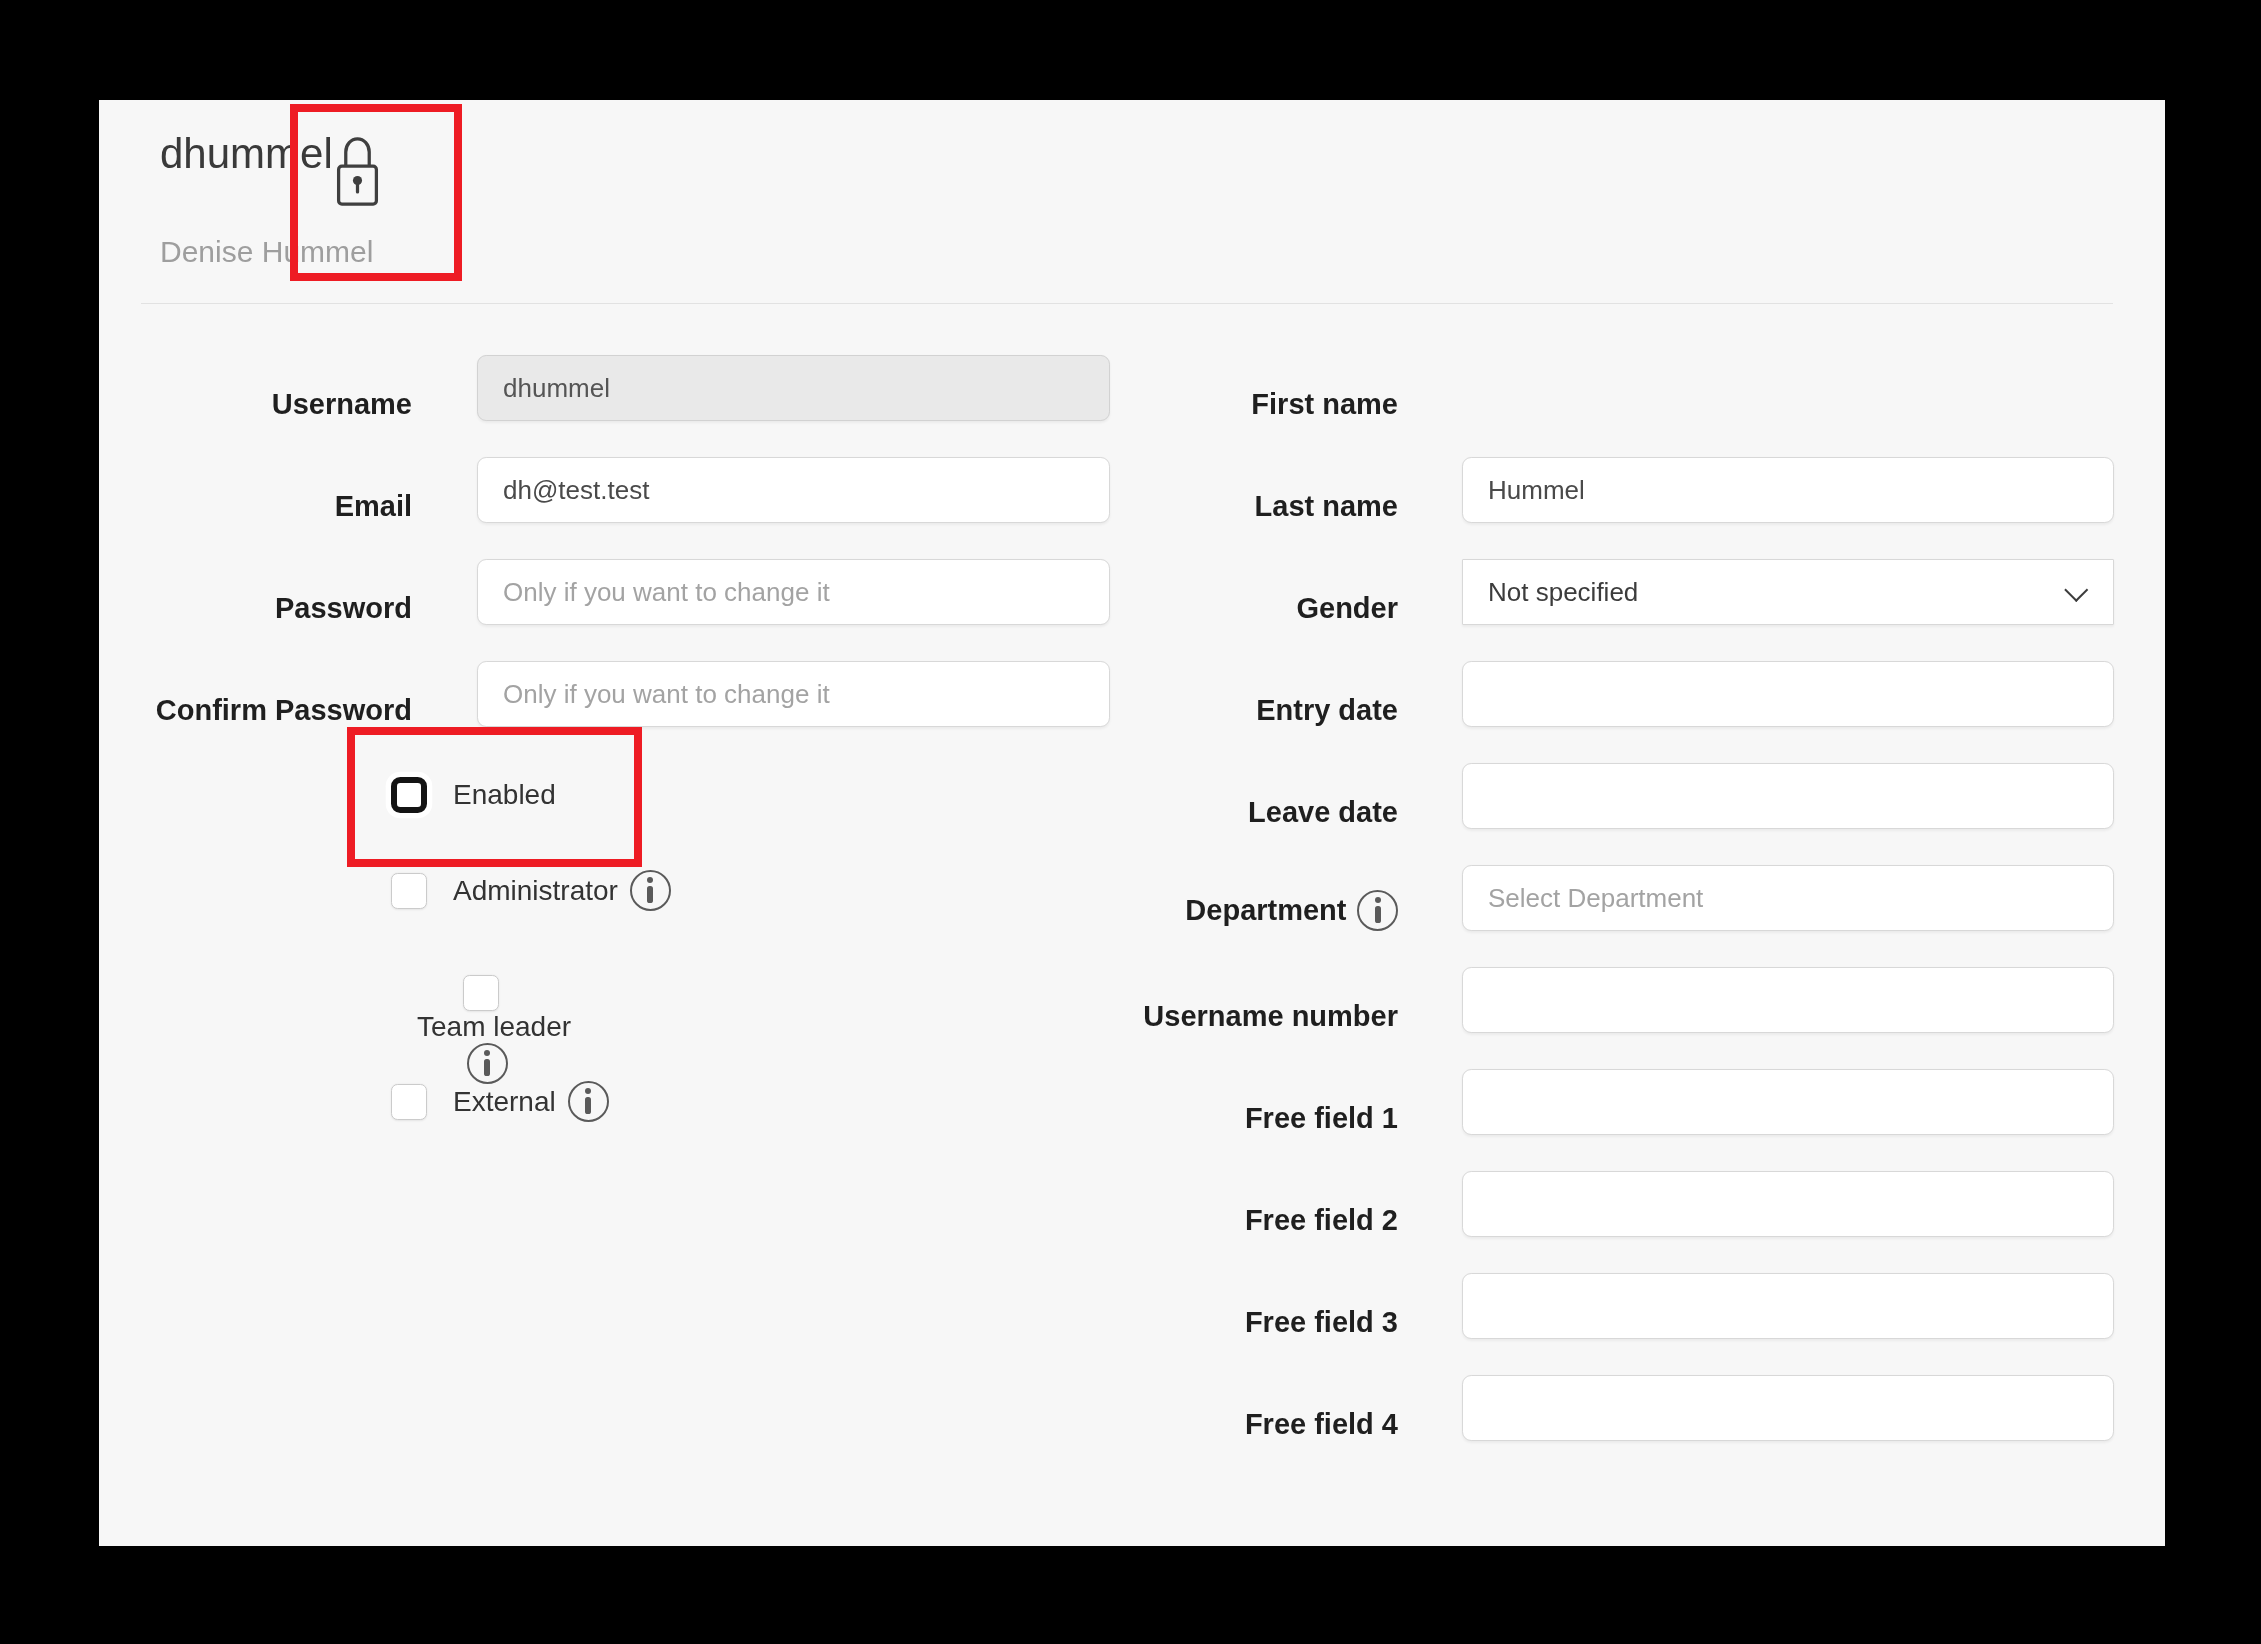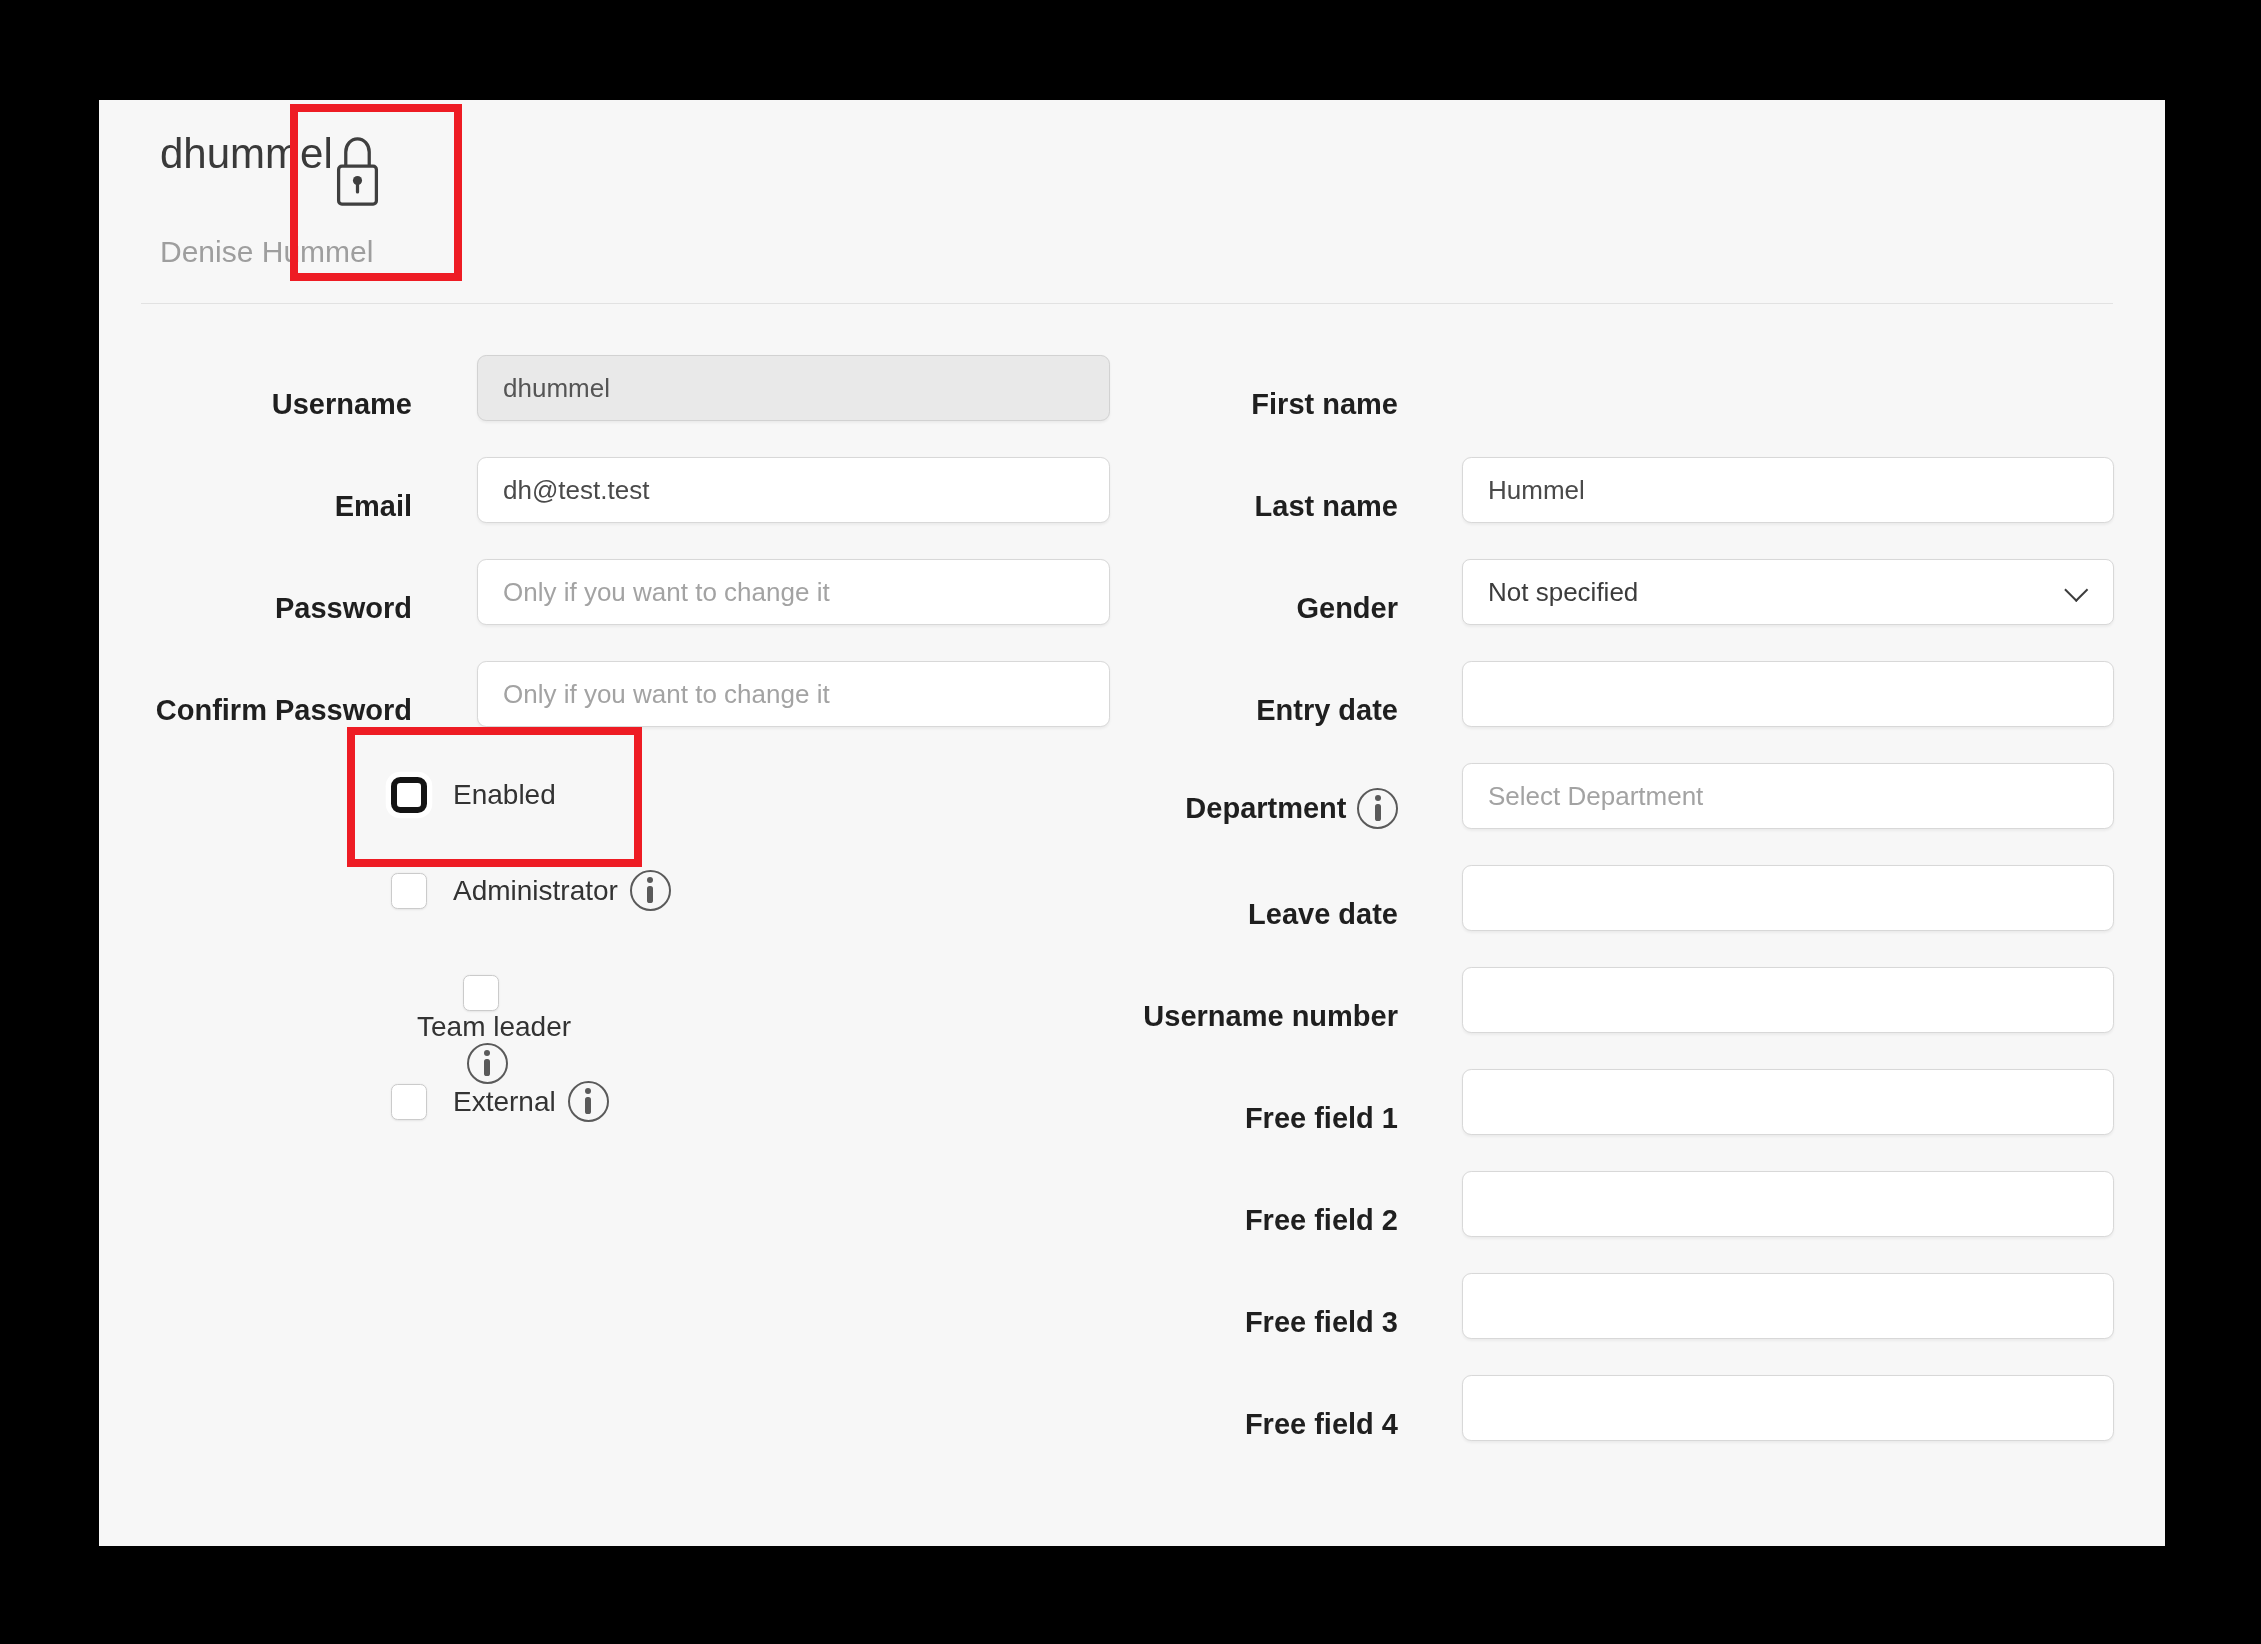--- a/index.html
+++ b/index.html
@@ -39,21 +39,21 @@
     box-sizing:border-box;width:633px;height:66px;flex:none;
     background:#fff;border:1.3px solid #d8d8d8;border-radius:9.2px;
     font-family:"Liberation Sans",sans-serif;font-size:26px;color:#4a4a4a;
     padding:0 25px;outline:none;box-shadow:0 1.3px 2.6px rgba(0,0,0,0.05);
   }
   .rcol .finput{width:652px;}
   .finput::placeholder{color:#a3a3a3;opacity:1;}
   .finput:disabled{background:#e9e9e9;border-color:#d2d2d2;color:#555;}
   .selectbox{
     box-sizing:border-box;width:652px;height:66px;flex:none;position:relative;
-    background:#fff;border:1.3px solid #d8d8d8;border-radius:8px;
+    background:#fff;border:1.3px solid #d8d8d8;border-radius:1px;
     display:flex;align-items:center;padding:0 25px;font-size:26px;color:#3c3c3c;
     box-shadow:0 1.3px 2.6px rgba(0,0,0,0.05);cursor:default;
   }
   .chev{
     position:absolute;right:29px;top:50%;width:14.5px;height:14.5px;
     border-right:2.6px solid #3c3c3c;border-bottom:2.6px solid #3c3c3c;
     transform:translateY(-65%) rotate(45deg);
   }
   
   .checkrow{position:absolute;display:flex;align-items:center;left:292px;}
@@ -160,32 +160,32 @@
       </div>
       <div class="frow">
         <div class="flabel">
           <span>Entry date</span>
         </div>
         <div class="fgap"></div>
         <input class="finput" type="text" style="">
       </div>
       <div class="frow">
         <div class="flabel">
+          <span>Leave date</span>
+        </div>
+        <div class="fgap"></div>
+        <input class="finput" type="text" style="">
+      </div>
+      <div class="frow">
+        <div class="flabel">
           <span>Department</span>
           <span class="info"></span>
         </div>
         <div class="fgap"></div>
         <input class="finput" type="text" placeholder="Select Department" style="">
-      </div>
-      <div class="frow">
-        <div class="flabel">
-          <span>Leave date</span>
-        </div>
-        <div class="fgap"></div>
-        <input class="finput" type="text" style="">
       </div>
       <div class="frow">
         <div class="flabel">
           <span>Username number</span>
         </div>
         <div class="fgap"></div>
         <input class="finput" type="text" style="">
       </div>
       <div class="frow">
         <div class="flabel">

